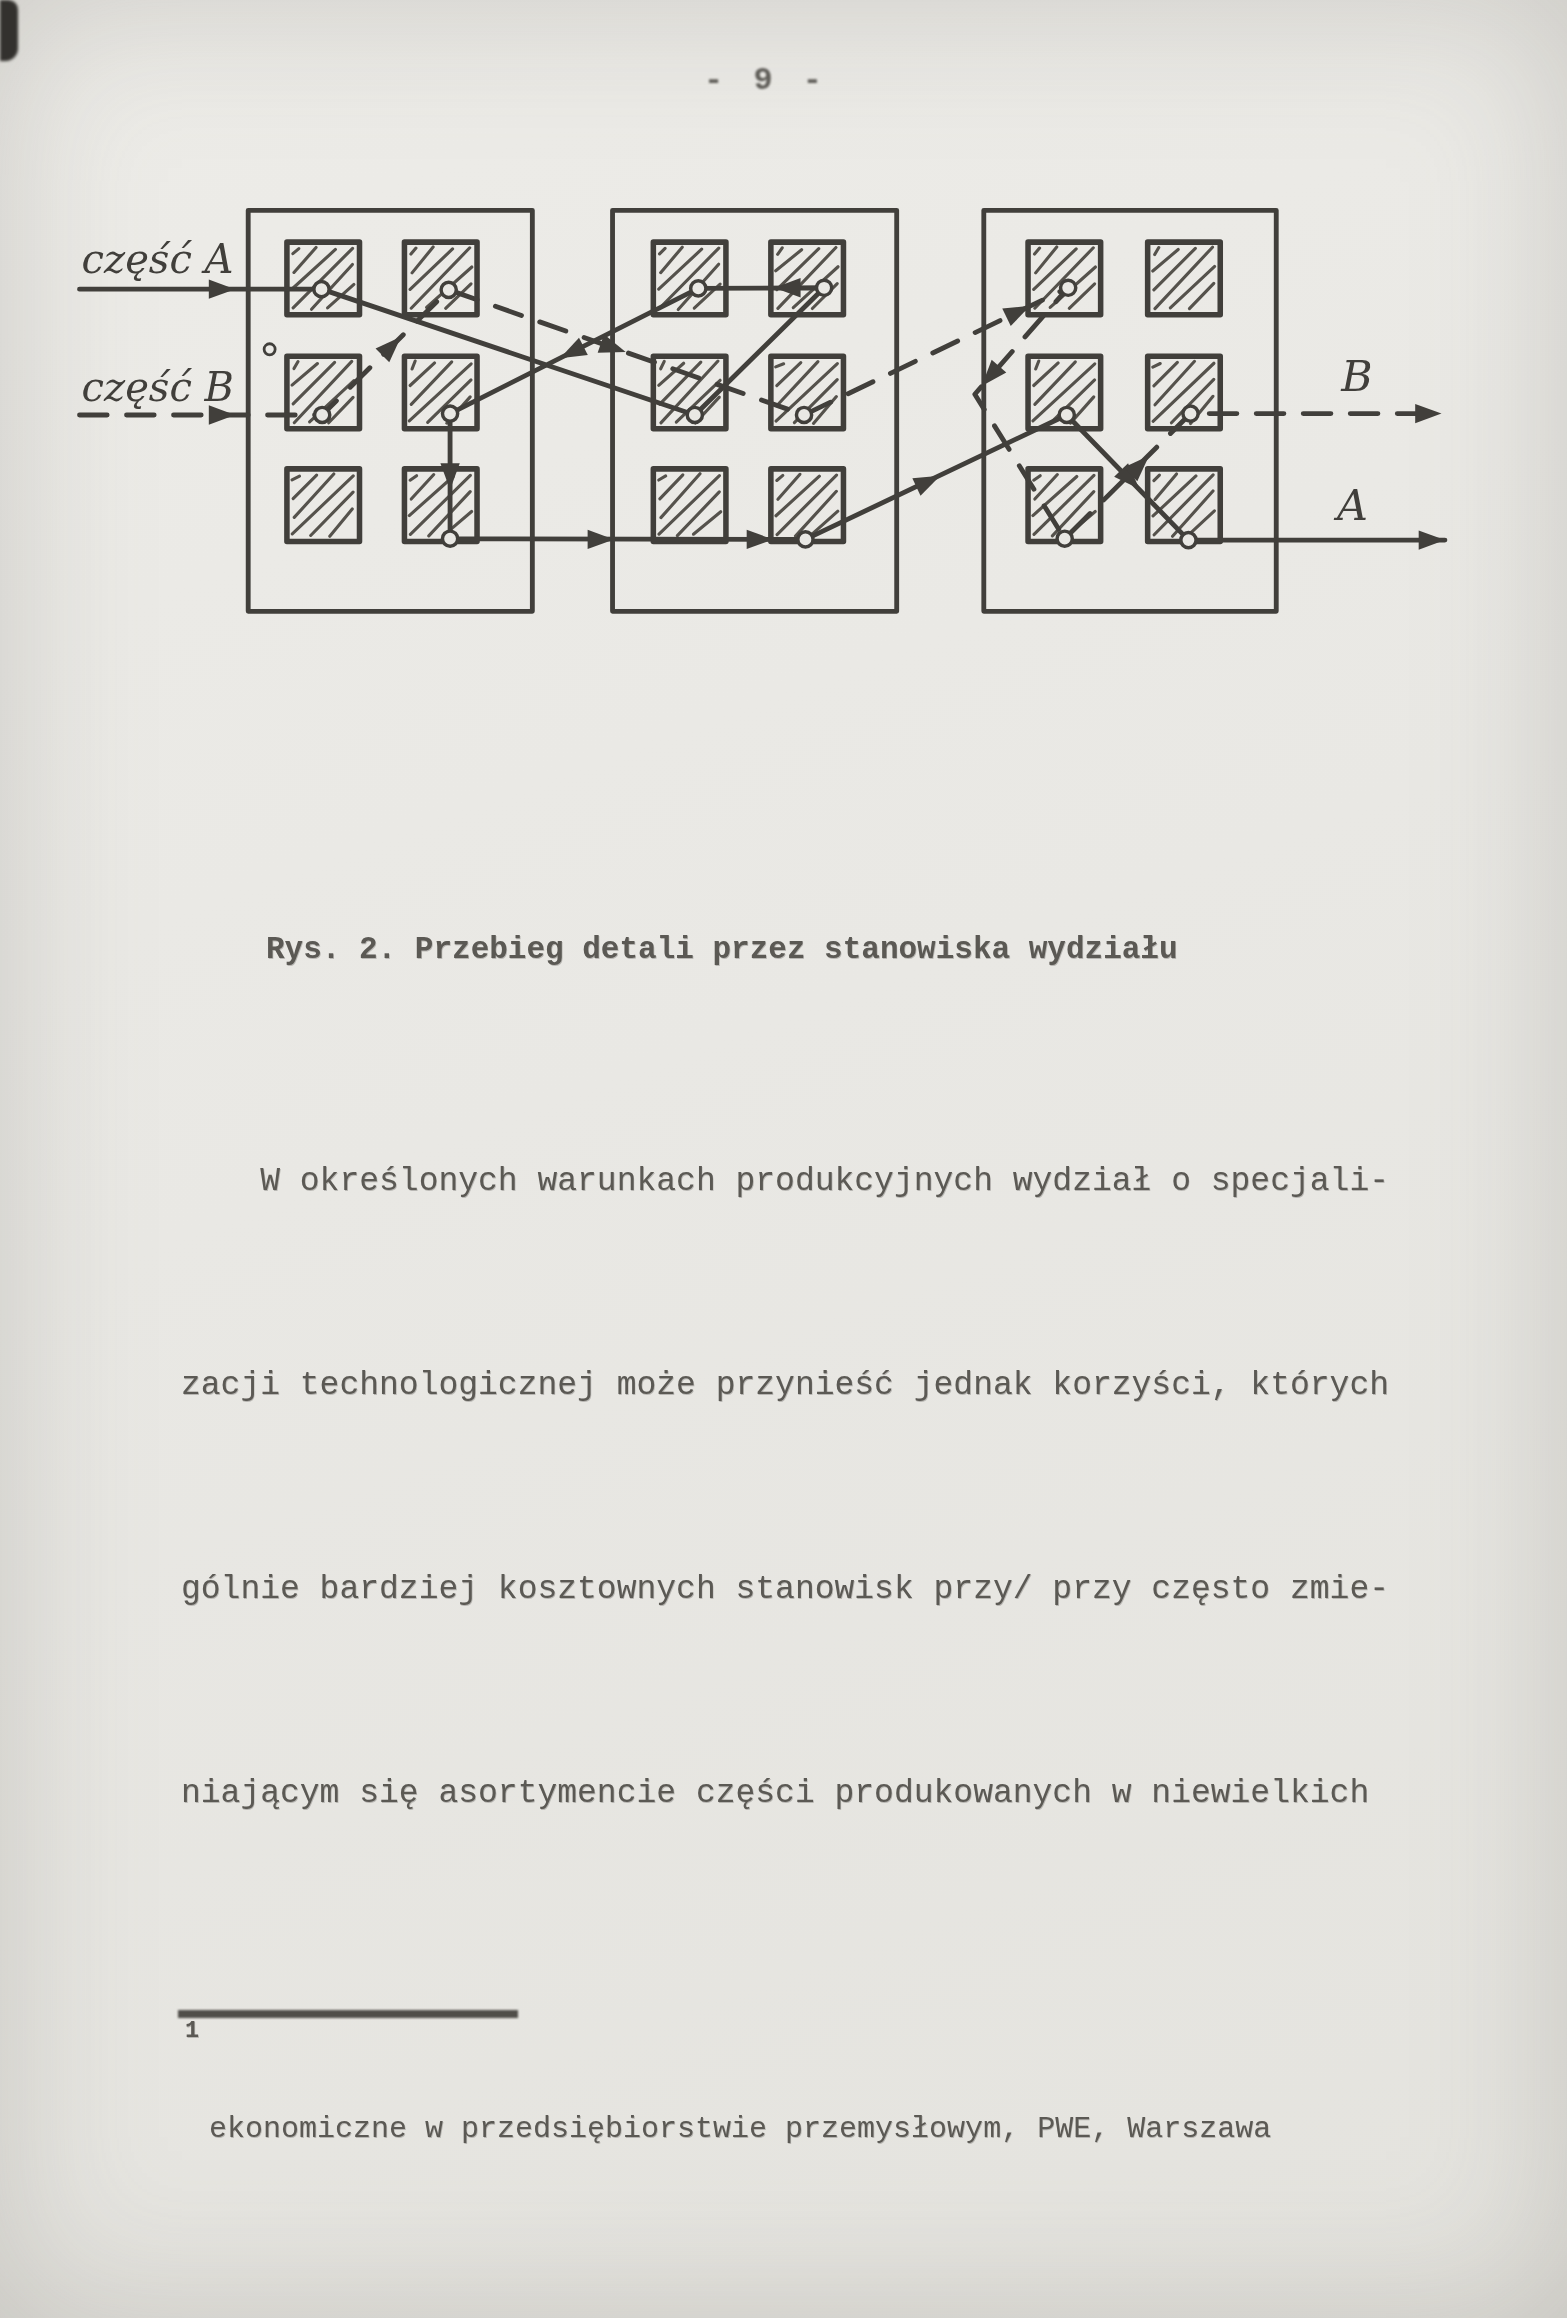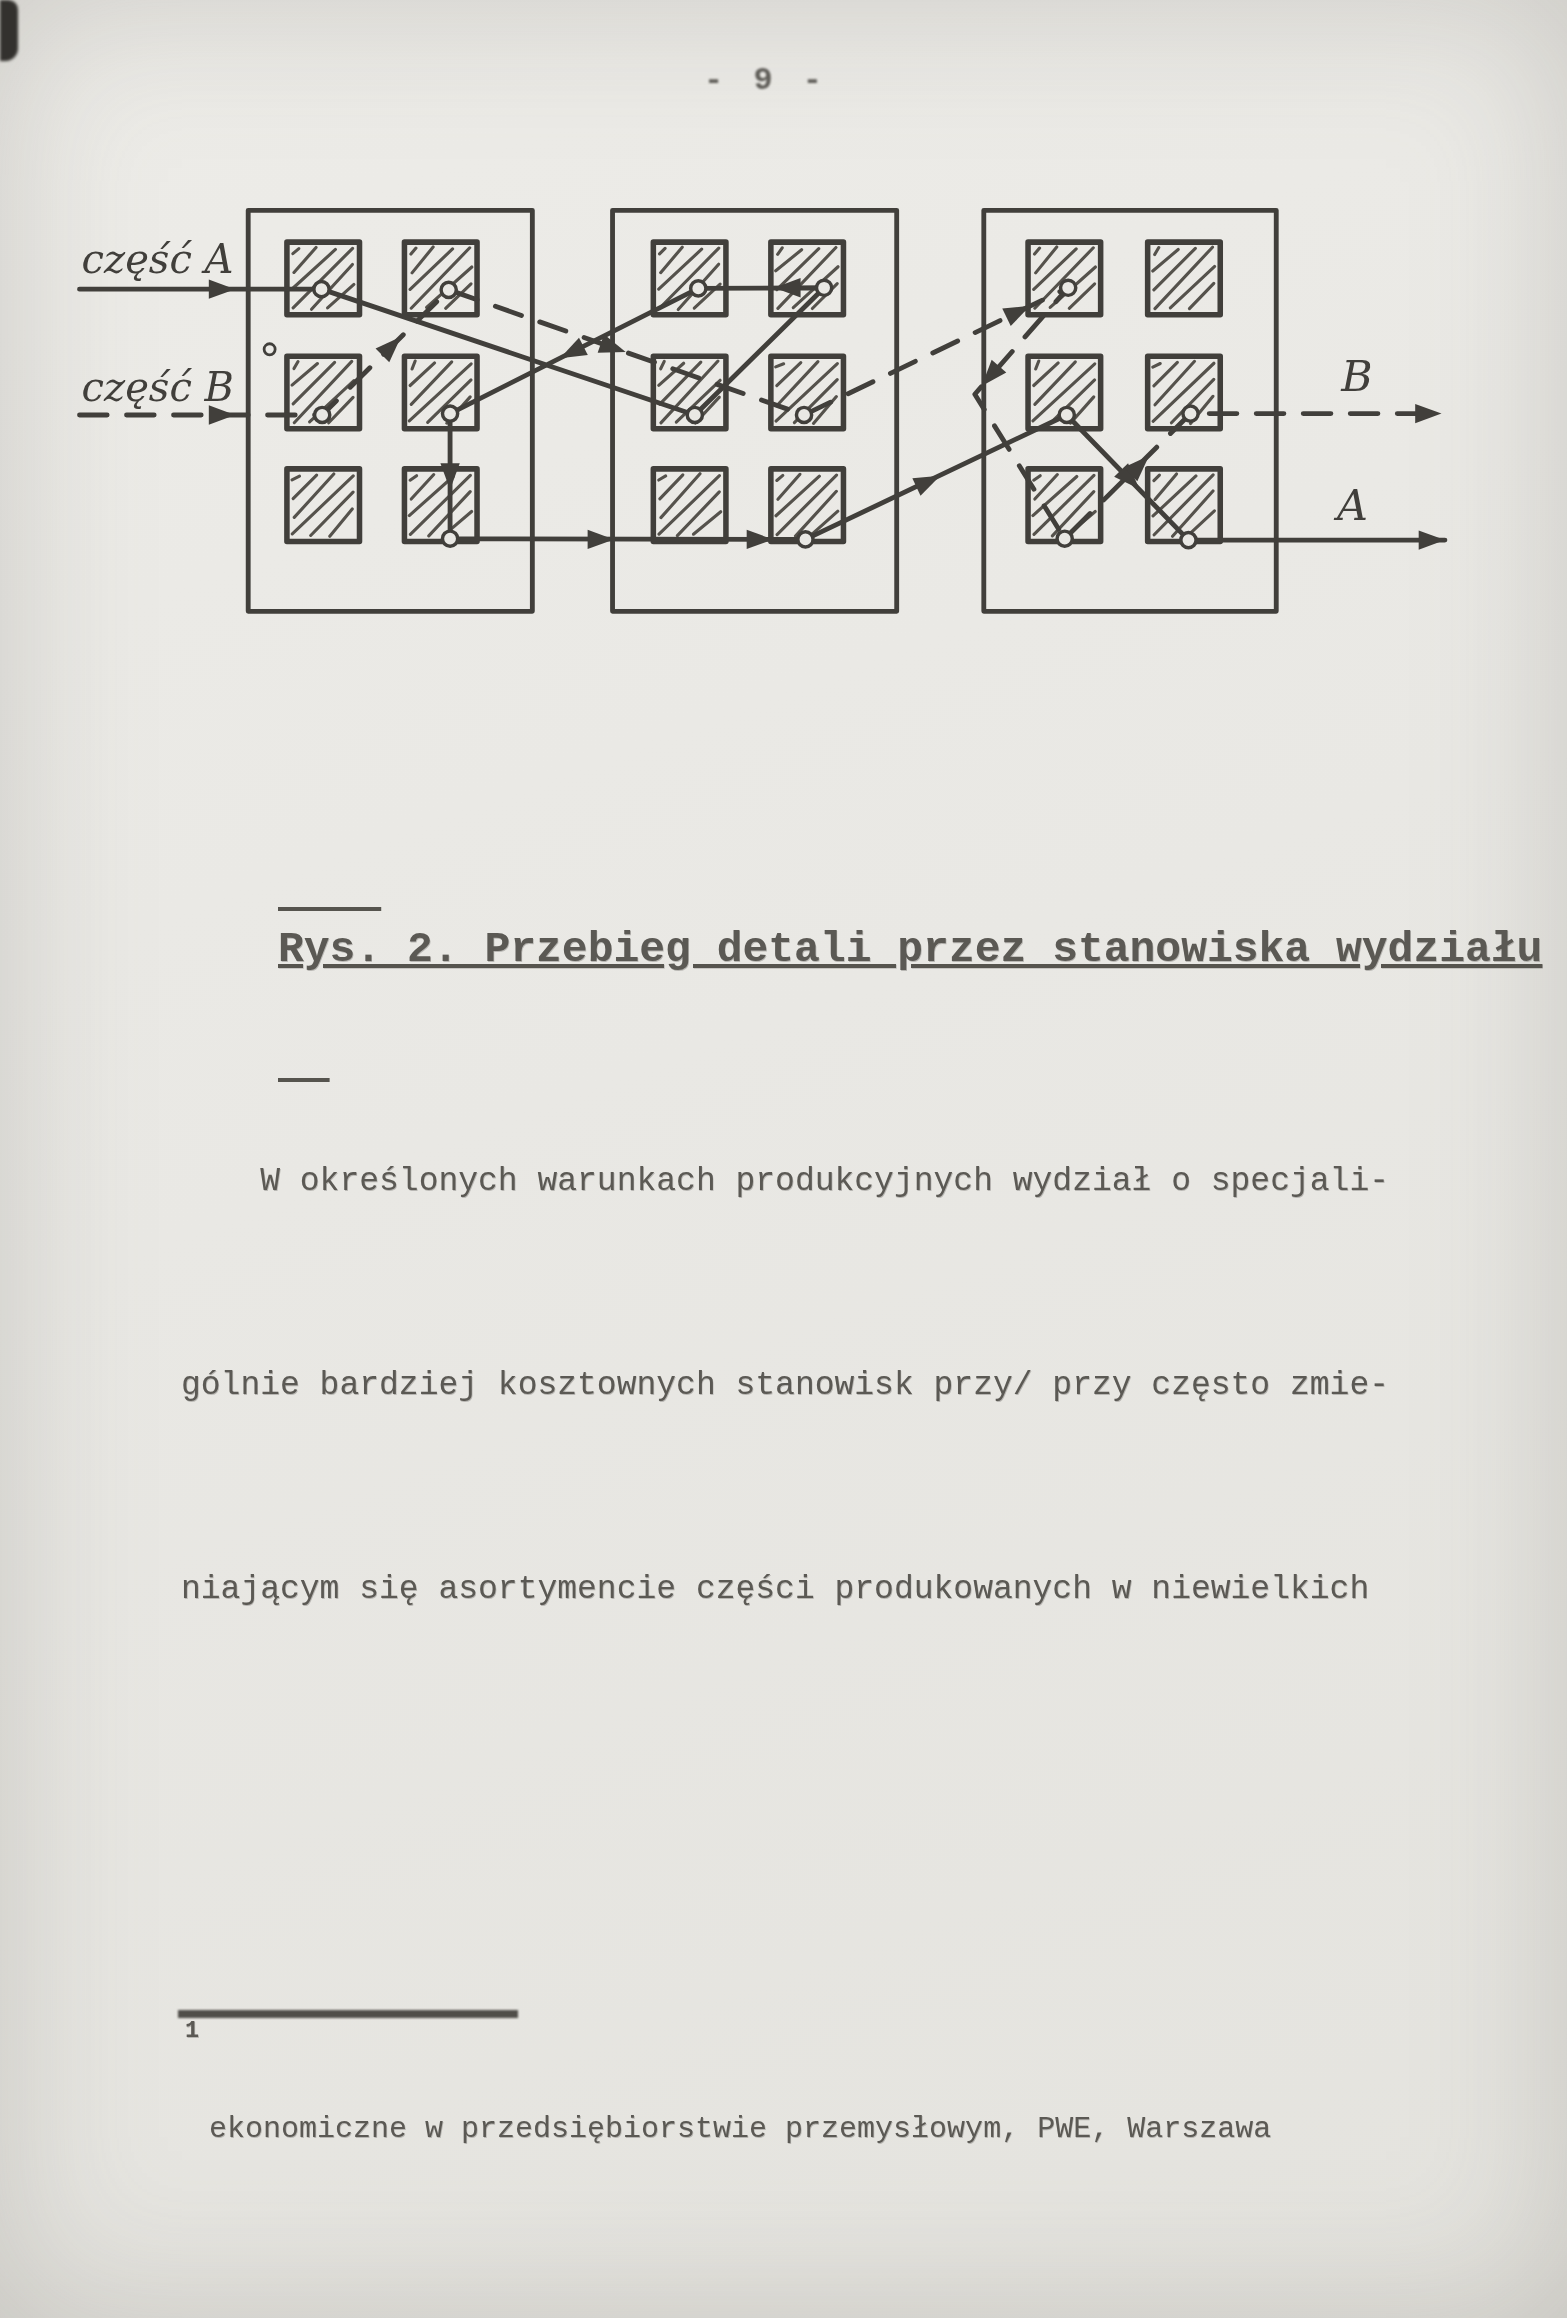--- a/index.html
+++ b/index.html
@@ -12,23 +12,23 @@
     overflow:hidden;
   }
   .tw{color:#5b5954;filter:blur(0.6px);text-shadow:0.7px 0.7px 0 rgba(95,93,88,0.35);}
   .page-number{
     position:absolute;top:62px;left:704px;
     font-size:32px;font-weight:bold;letter-spacing:5.5px;
     color:#605e59;filter:blur(0.9px);
   }
   .figure-svg{position:absolute;top:0;left:0;}
   .caption{
-    position:absolute;top:807px;left:278px;
-    font-size:43px;line-height:57px;font-weight:bold;
-    white-space:pre;color:#56544e;filter:blur(0.7px);text-decoration:underline;
+    position:absolute;top:807px;left:266px;
+    font-size:31px;line-height:57px;font-weight:bold;
+    white-space:pre;color:#56544e;filter:blur(0.7px);
   }
   .caption .cap2{margin-left:228px;}
   .body-text{
     position:absolute;top:1012px;left:181px;
     font-size:33px;line-height:68px;white-space:pre;
   }
   .footnote-rule{
     position:absolute;top:2010px;left:178px;
     width:340px;height:7.6px;background:#504e49;filter:blur(1.1px);
   }
@@ -246,20 +246,21 @@
       </g>
     </g>
   </svg>
 
   <div class="caption">
     <div class="tw">Rys. 2. Przebieg detali przez stanowiska wydziału</div>
   </div>
 
   <div class="body-text">
     <div class="tw">    W określonych warunkach produkcyjnych wydział o specjali-</div>
+    <div class="tw">zacji technologicznej może przynieść jednak korzyści, których</div>
     <div class="tw">gólnie bardziej kosztownych stanowisk przy/ przy często zmie-</div>
     <div class="tw">niającym się asortymencie części produkowanych w niewielkich</div>
     
     
     
     
     
     
     
     

